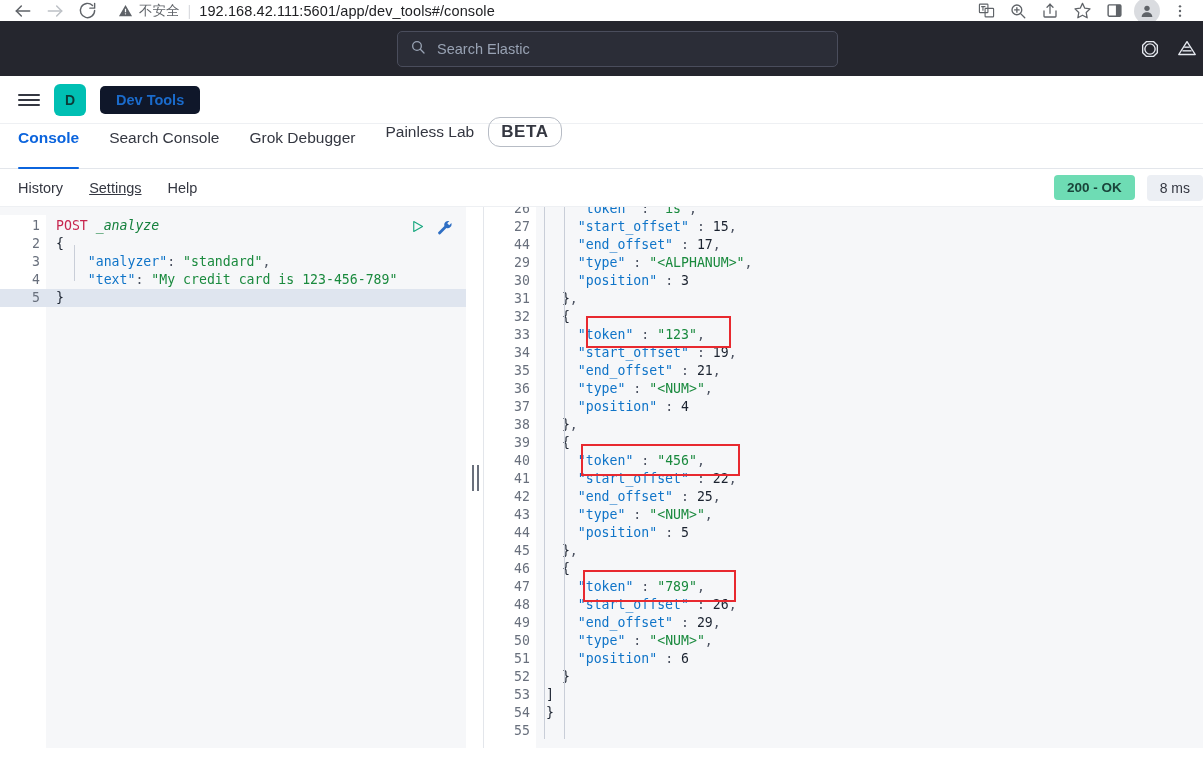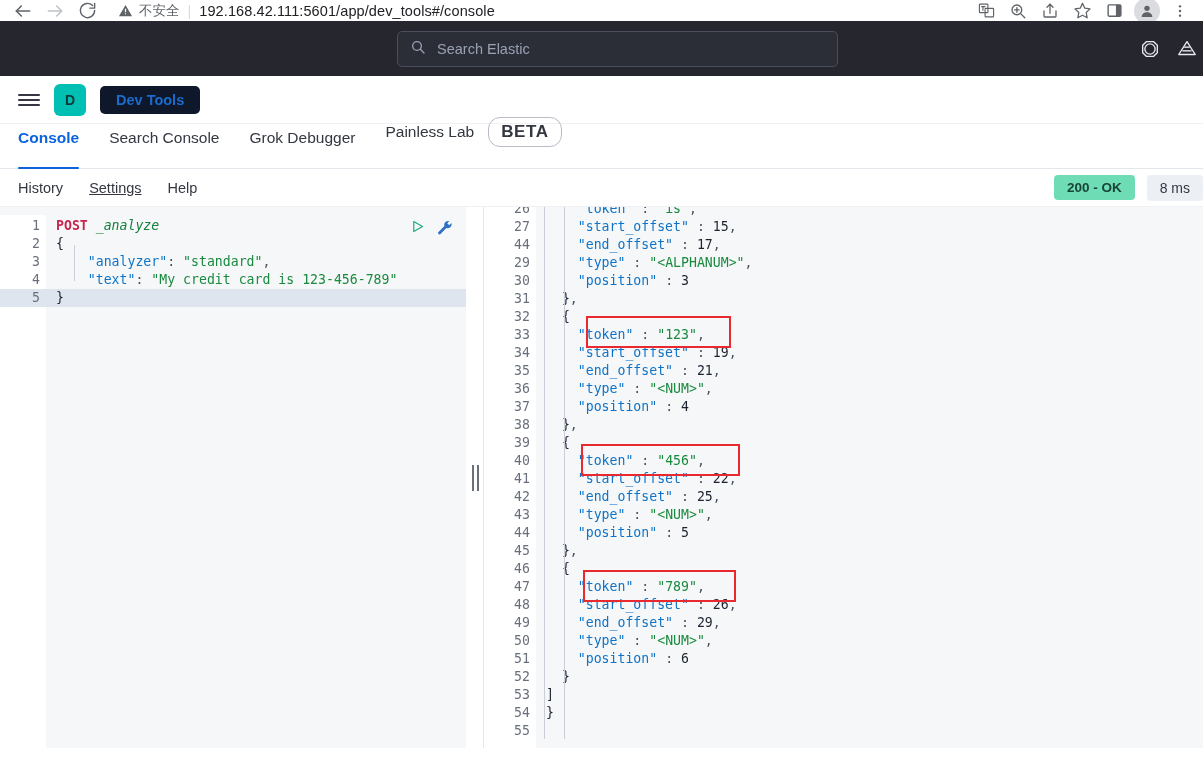--- a/index.html
+++ b/index.html
@@ -170,21 +170,21 @@
   .cline { height: 18px; line-height: 18px; white-space: pre; }
   .cline.hl {
     background: #dfe5ef;
     margin-left: -10px; padding-left: 10px;
   }
   .indent-guide {
     position: absolute; width: 1px; background: #c9ced8;
   }
 
   
-  .t-method { color: #c7254e; font-weight: 700; }
+  .t-method { color: #c7254e; font-weight: 400; }
   .t-url { color: #15803d; font-style: italic; }
   .t-key { color: #0f74c8; }
   .t-str { color: #1a8a3e; }
   .t-num { color: #1b2330; }
   .t-punc { color: #4a5160; }
   .t-brace { color: #1b2330; }
 
   .editor-actions {
     position: absolute; right: 14px; top: 3px;
     display: flex; align-items: center; gap: 10px;

